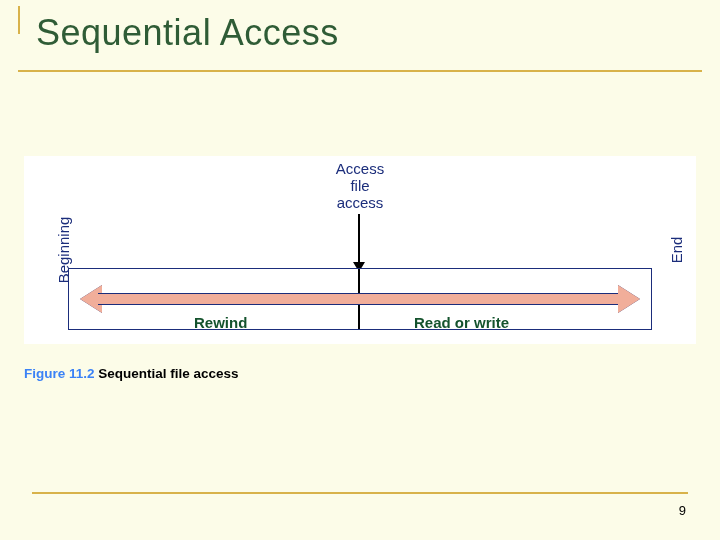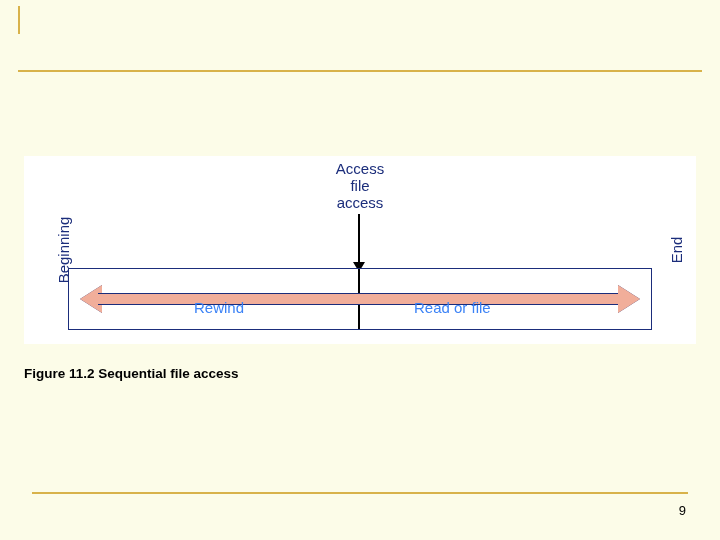--- a/index.html
+++ b/index.html
@@ -142,35 +142,36 @@
     filter: drop-shadow(0 0 0.6px #1b2d7b);
   }
   .harrow .head-r {
     right: -2px;
     border-left: 22px solid #f1ae9a;
     filter: drop-shadow(0 0 0.6px #1b2d7b);
   }
 
   .rewind-lbl, .rw-lbl {
     position: absolute;
-    top: 143px;
-    color: #3b82f6;
+    top: 158px;
+    color: #14532d;
     font-size: 15px;
+    font-weight: bold;
   }
   .rewind-lbl { left: 170px; }
   .rw-lbl     { left: 390px; }
 
   .caption {
     position: absolute;
     left: 24px;
     top: 366px;
     font-size: 13.5px;
     color: #000;
   }
-  .caption .fignum { color: #000000; font-weight: bold; }
+  .caption .fignum { color: #3b82f6; font-weight: bold; }
   .caption .figtxt { font-weight: bold; }
 
   .bottom-rule {
     position: absolute;
     left: 32px;
     right: 32px;
     bottom: 46px;
     height: 2px;
     background: #d8b24a;
   }
@@ -180,20 +181,21 @@
     bottom: 22px;
     font-size: 13px;
     color: #000;
   }
 </style>
 </head>
 <body>
 
 <div class="title-wrap">
   <div class="tick"></div>
+  <div class="title-text">Sequential Access</div>
 </div>
 
 <div class="figure-area">
 
   <div class="vlabel-begin">Beginning</div>
   <div class="vlabel-end">End</div>
 
   <div class="ptr-label">
     <span>Access</span><br>
     <span>file</span><br>
@@ -205,21 +207,21 @@
   <div class="tape"></div>
   <div class="ptr-divider"></div>
 
   <div class="harrow">
     <div class="head-l"></div>
     <div class="shaft"></div>
     <div class="head-r"></div>
   </div>
 
   <div class="rewind-lbl">Rewind</div>
-  <div class="rw-lbl">Read or file</div>
+  <div class="rw-lbl">Read or write</div>
 </div>
 
 <div class="caption">
   <span class="fignum">Figure 11.2</span>
   <span> </span>
   <span class="figtxt">Sequential file access</span>
 </div>
 
 <div class="bottom-rule"></div>
 <div class="pagenum">9</div>

